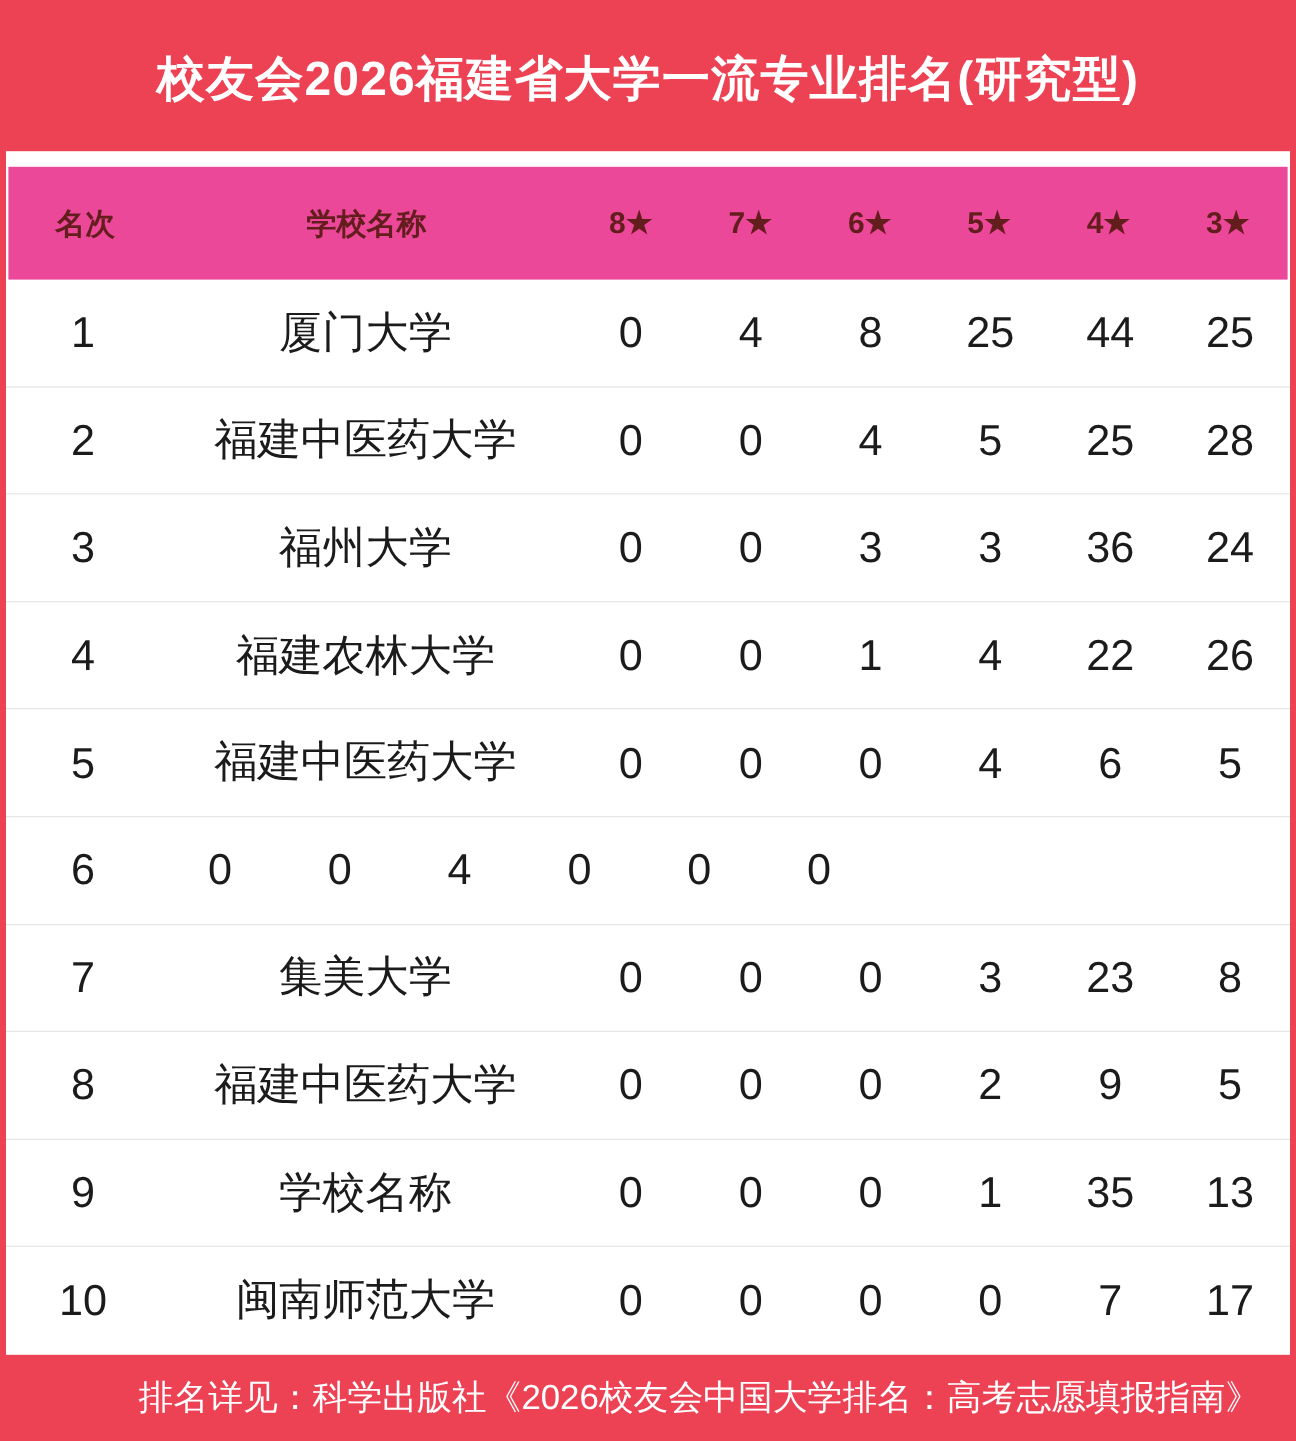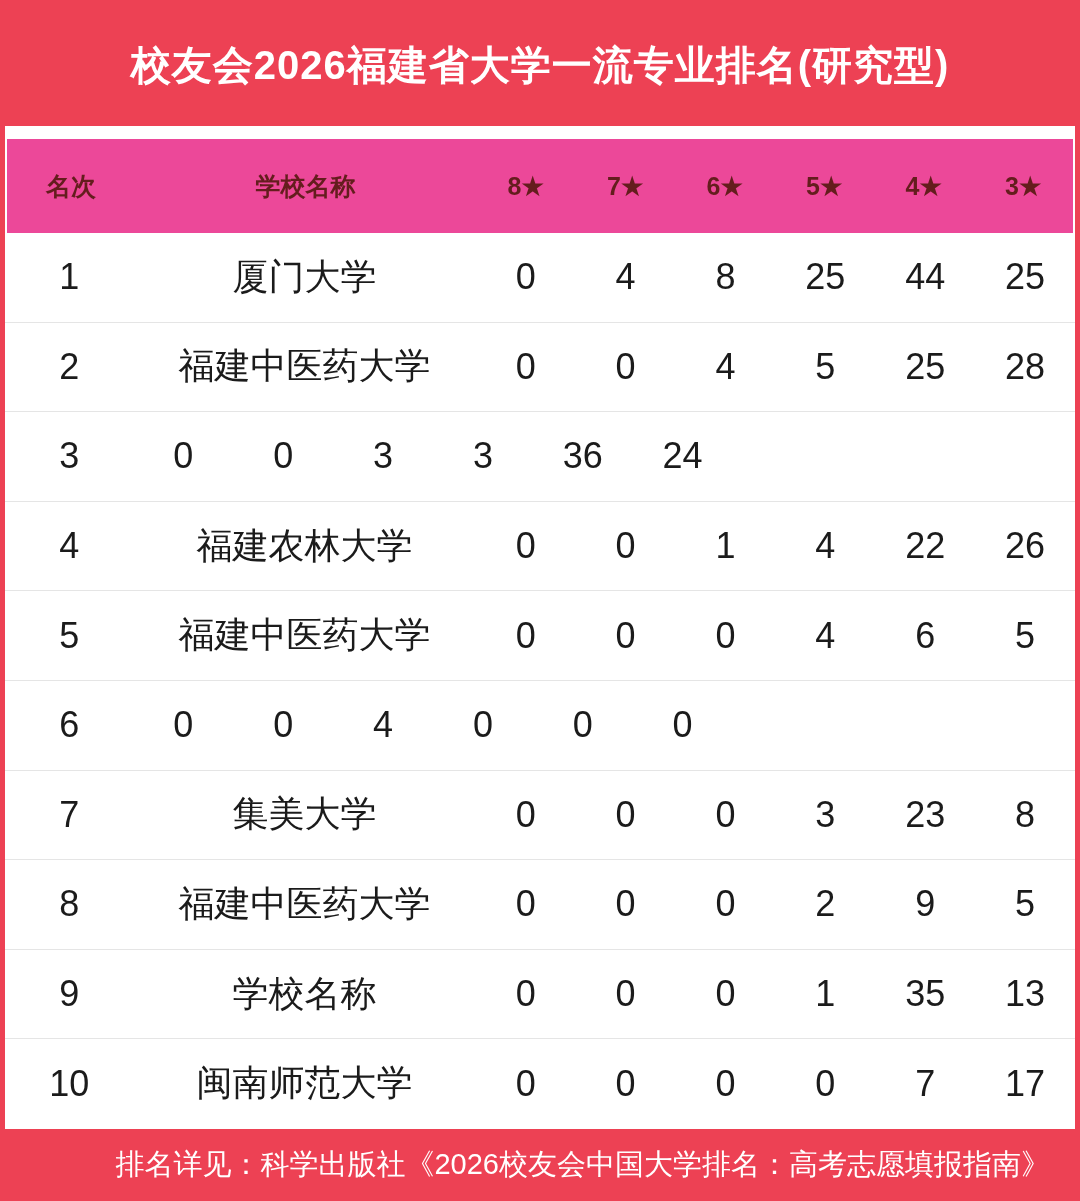--- a/index.html
+++ b/index.html
@@ -90,20 +90,21 @@
         <div class="cell c-star">0</div>
         <div class="cell c-star">0</div>
         <div class="cell c-star">4</div>
         <div class="cell c-star">5</div>
         <div class="cell c-star">25</div>
         <div class="cell c-star">28</div>
       </div>
 
       <div class="row">
         <div class="cell c-rank">3</div>
+        <div class="cell c-name">福州大学</div>
         <div class="cell c-star">0</div>
         <div class="cell c-star">0</div>
         <div class="cell c-star">3</div>
         <div class="cell c-star">3</div>
         <div class="cell c-star">36</div>
         <div class="cell c-star">24</div>
       </div>
 
       <div class="row">
         <div class="cell c-rank">4</div>

